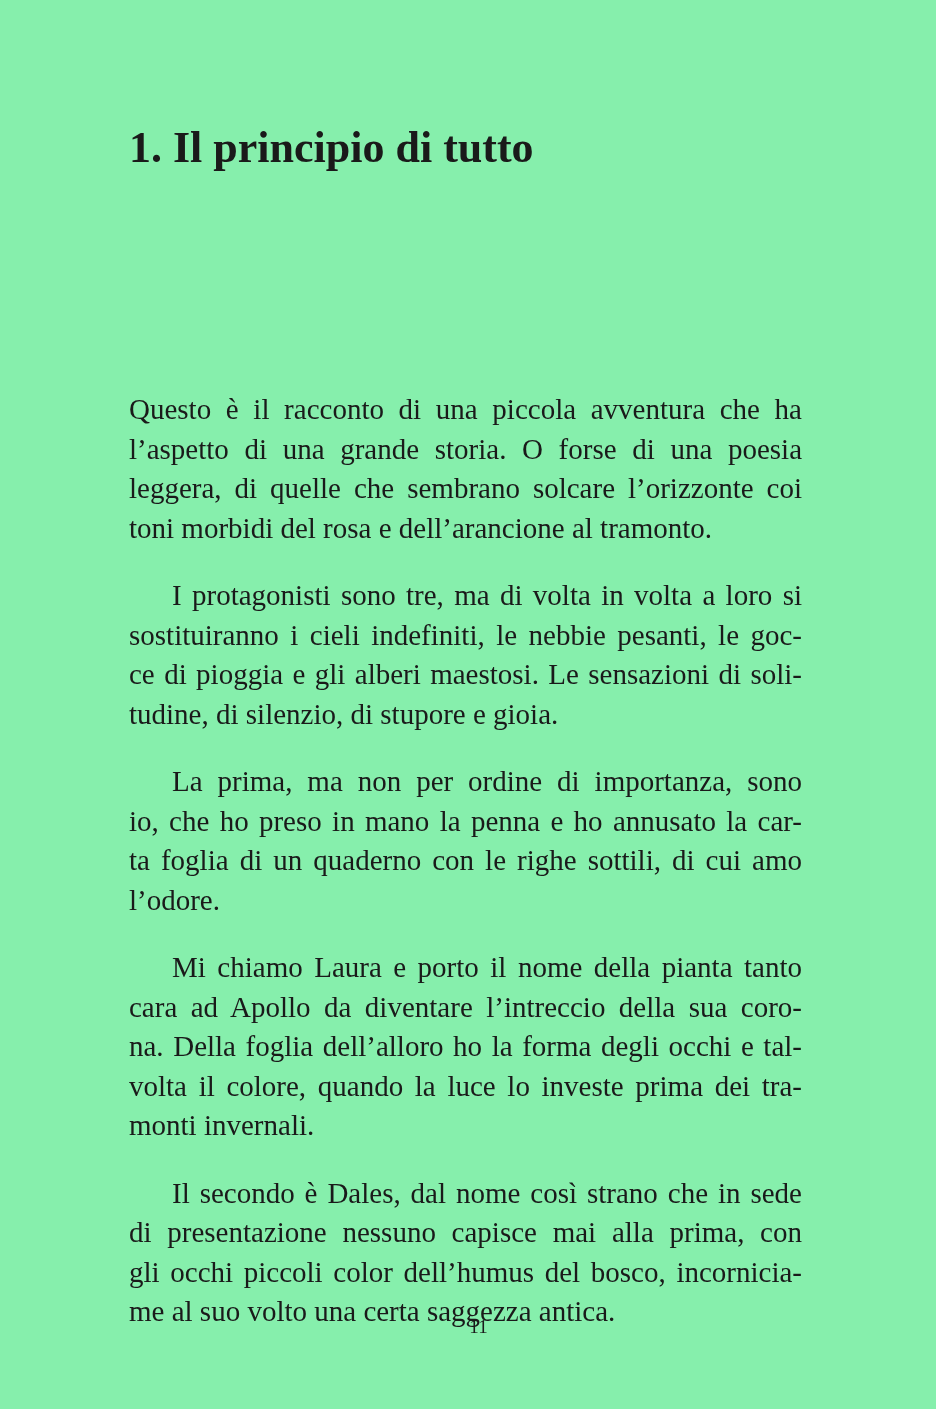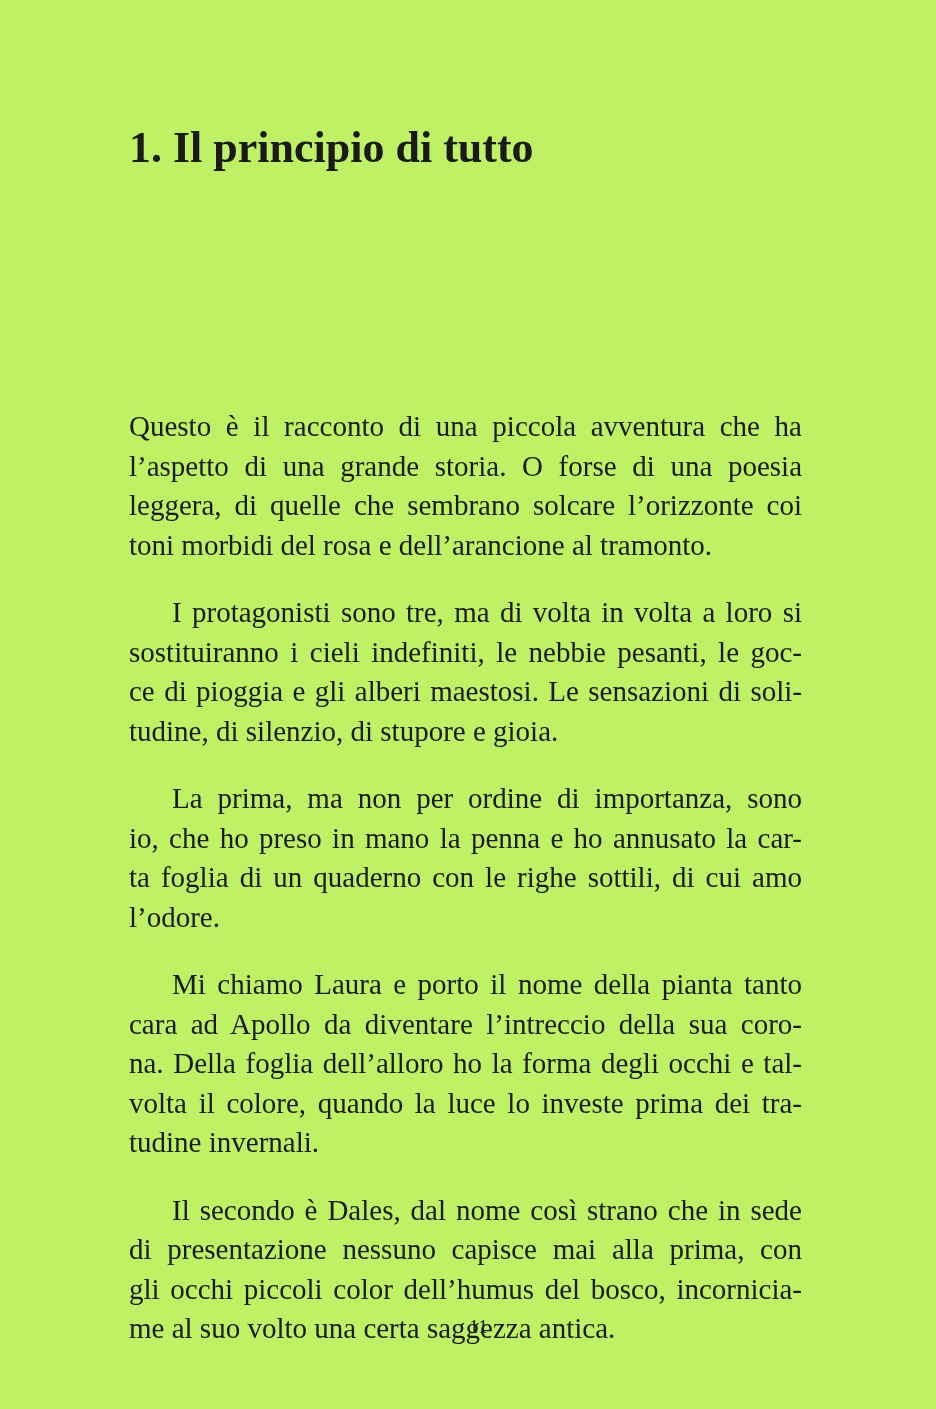--- a/index.html
+++ b/index.html
@@ -25,21 +25,21 @@
     font-size: 44px;
     font-weight: bold;
     line-height: 1.1;
     letter-spacing: 0px;
     color: #1a1a1a;
     white-space: nowrap;
   }
   .text-block {
     position: absolute;
     left: 129px;
-    top: 407px;
+    top: 390px;
     width: 673px;
     font-size: 29px;
     line-height: 39.5px;
     color: #1a1a1a;
   }
   .para {
     margin: 0;
     padding: 0;
   }
   .line {
@@ -60,21 +60,21 @@
     width: 673px;
     text-align: center;
     font-size: 19px;
     line-height: 30px;
     color: #1a1a1a;
   }
 </style>
 </head>
 <body style="background: rgb(255, 255, 255);">
 
-<div class="page" style="background: #bef264; color: rgb(26, 26, 26);">
+<div class="page" style="background: #86efac; color: rgb(26, 26, 26);">
   <h1 class="chapter-title">1. Il principio di tutto</h1>
 
   <div class="text-block">
       <div class="para">
         <div class="line just">Questo è il racconto di una piccola avventura che ha</div>
         <div class="line just">l’aspetto di una grande storia. O forse di una poesia</div>
         <div class="line just">leggera, di quelle che sembrano solcare l’orizzonte coi</div>
         <div class="line">toni morbidi del rosa e dell’arancione al tramonto.</div>
       </div>
       <div class="para">
@@ -87,21 +87,21 @@
         <div class="line just indent">La prima, ma non per ordine di importanza, sono</div>
         <div class="line just">io, che ho preso in mano la penna e ho annusato la car-</div>
         <div class="line just">ta foglia di un quaderno con le righe sottili, di cui amo</div>
         <div class="line">l’odore.</div>
       </div>
       <div class="para">
         <div class="line just indent">Mi chiamo Laura e porto il nome della pianta tanto</div>
         <div class="line just">cara ad Apollo da diventare l’intreccio della sua coro-</div>
         <div class="line just">na. Della foglia dell’alloro ho la forma degli occhi e tal-</div>
         <div class="line just">volta il colore, quando la luce lo investe prima dei tra-</div>
-        <div class="line">tudine invernali.</div>
+        <div class="line">monti invernali.</div>
       </div>
       <div class="para">
         <div class="line just indent">Il secondo è Dales, dal nome così strano che in sede</div>
         <div class="line just">di presentazione nessuno capisce mai alla prima, con</div>
         <div class="line just">gli occhi piccoli color dell’humus del bosco, incornicia-</div>
         <div class="line">me al suo volto una certa saggezza antica.</div>
       </div>
     </div>
 
   <div class="page-number">11</div>

